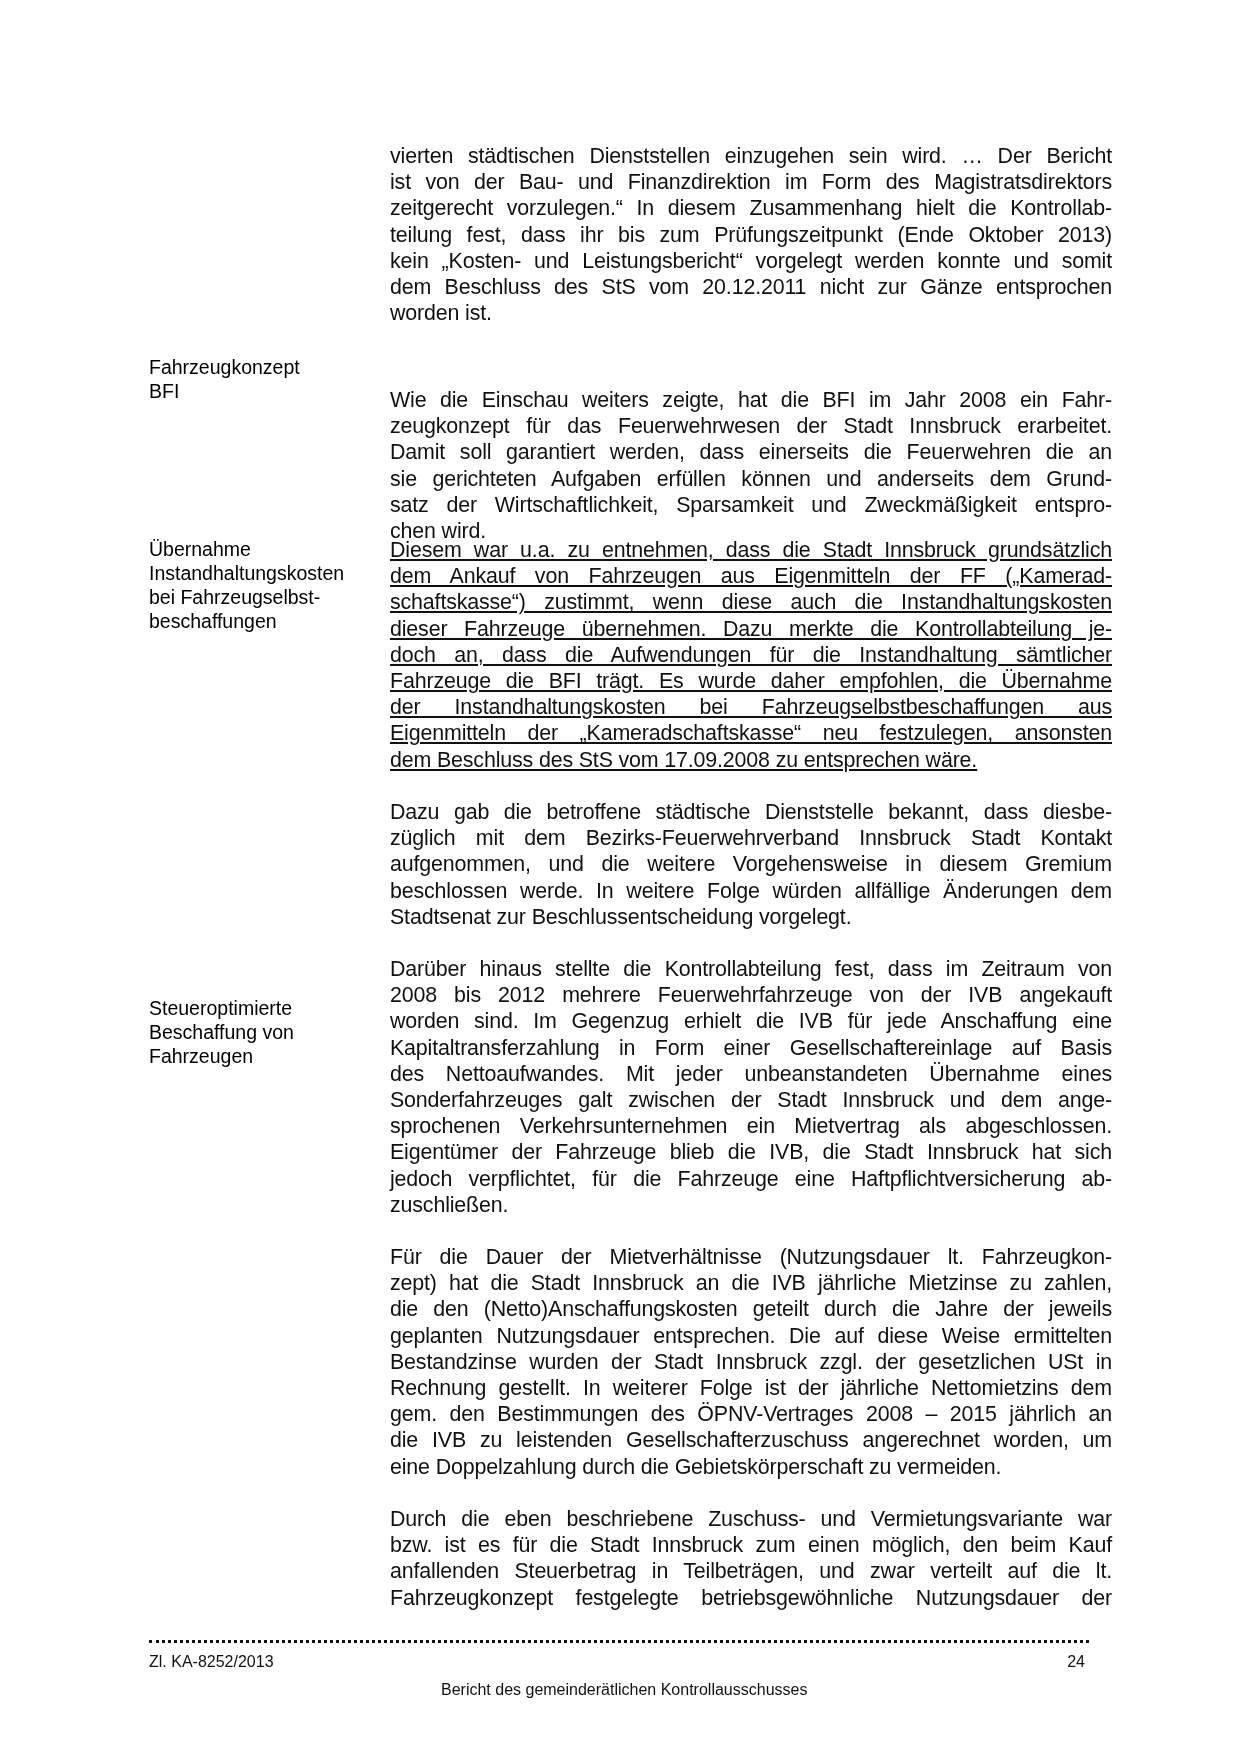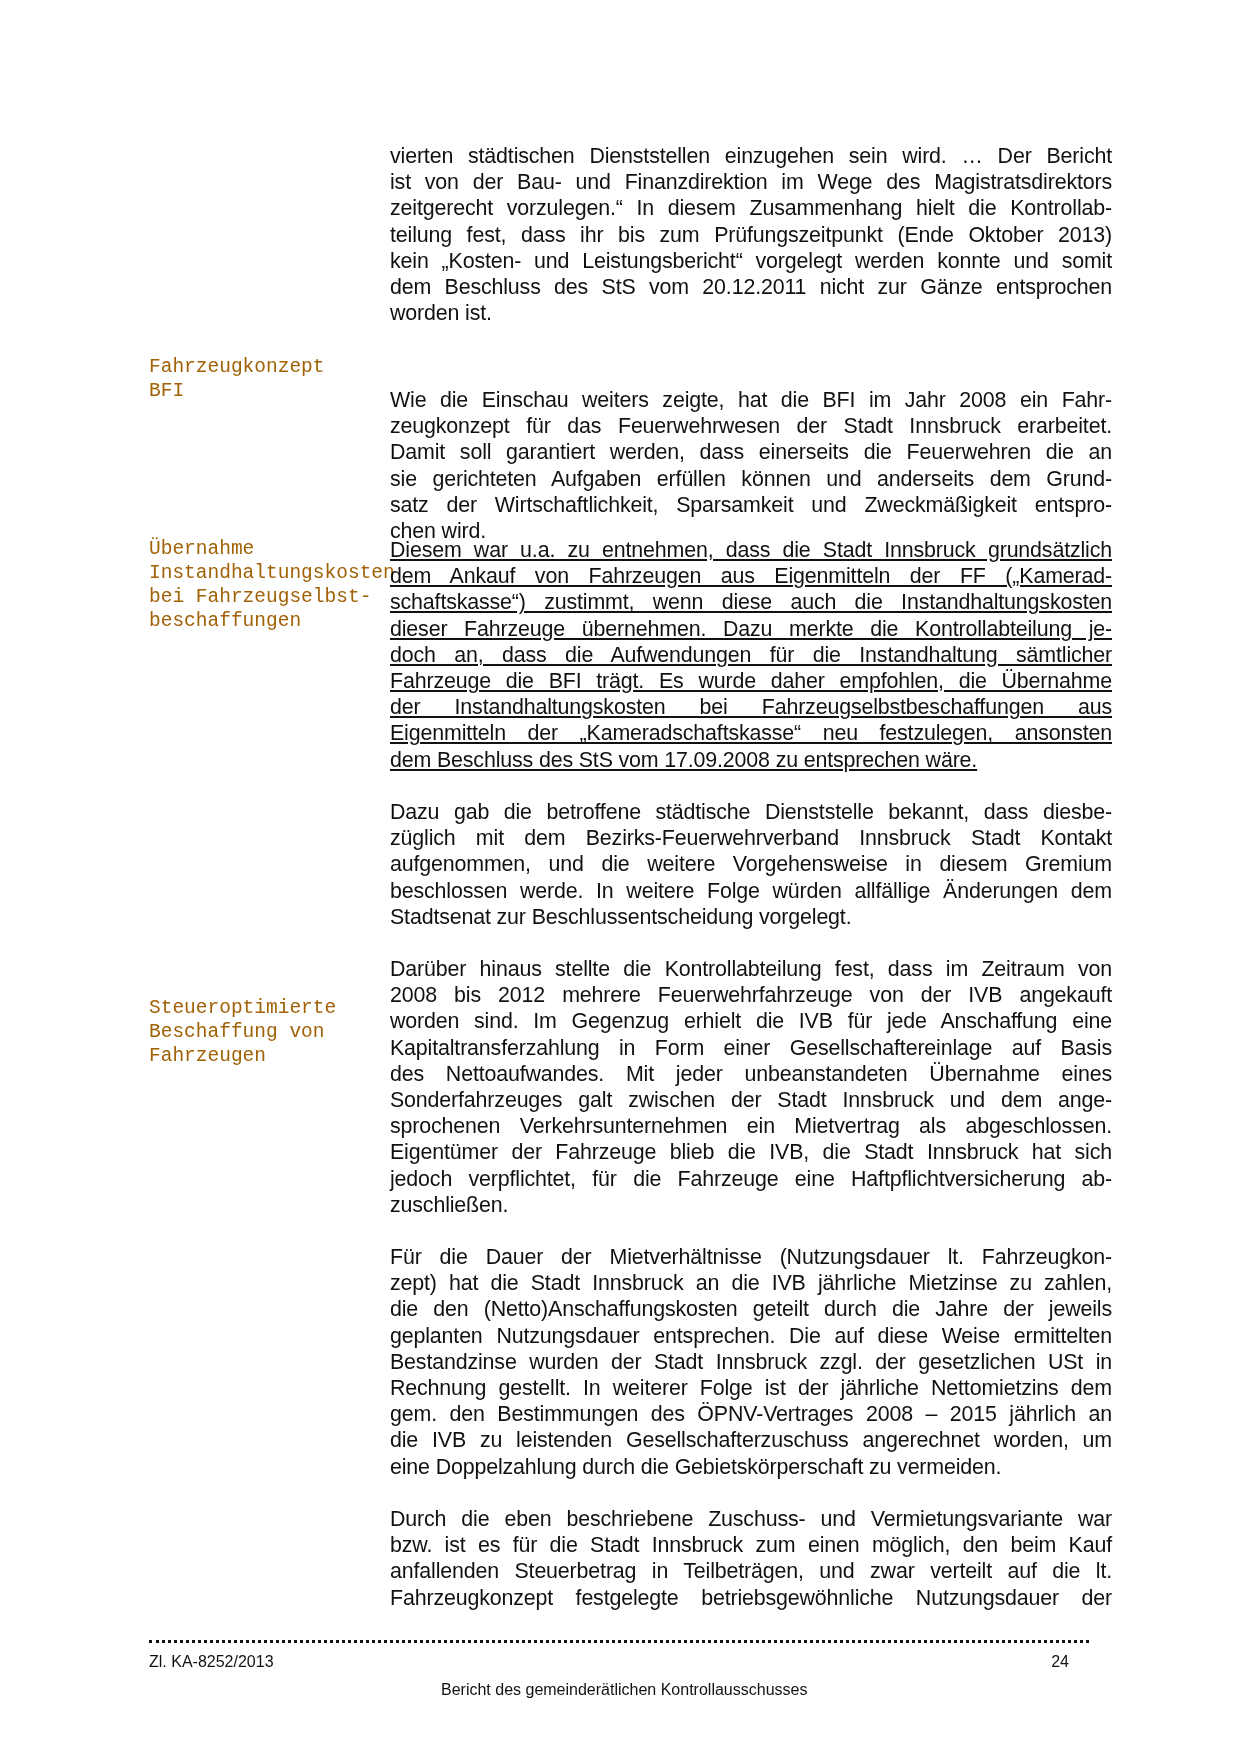--- a/index.html
+++ b/index.html
@@ -21,22 +21,21 @@
       width: 1241px;
       height: 1754px;
       padding-left: 36px;
     }
     .margin-note {
       position: absolute;
       left: 149px;
       width: 230px;
       font-size: 19.5px;
       line-height: 24px;
-      color: #a16207;
-      font-family: Liberation Mono, monospace;
+      color: #000000;
     }
     .margin-note span {
       display: block;
       white-space: nowrap;
     }
     .para {
       position: absolute;
       left: 390px;
       width: 722px;
       font-size: 21.4px;
@@ -66,30 +65,30 @@
       top: 1650px;
       left: 149px;
       width: 940px;
       height: 24px;
       font-size: 16px;
       line-height: 24px;
       color: #111111;
     }
     .footer .ref { position: absolute; left: 0; }
     .footer .title { position: absolute; left: 292px; margin-top: 28px; }
-    .footer .pageno { position: absolute; right: 20px; }
+    .footer .pageno { position: absolute; right: 4px; }
   </style>
 </head>
 <body>
 
 <div class="page">
 
   <div class="para" style="top:143px;">
     <span class="line">vierten städtischen Dienststellen einzugehen sein wird. … Der Bericht</span>
-    <span class="line">ist von der Bau- und Finanzdirektion im Wege des Magistratsdirektors</span>
+    <span class="line">ist von der Bau- und Finanzdirektion im Form des Magistratsdirektors</span>
     <span class="line">zeitgerecht vorzulegen.“ In diesem Zusammenhang hielt die Kontrollab-</span>
     <span class="line">teilung fest, dass ihr bis zum Prüfungszeitpunkt (Ende Oktober 2013)</span>
     <span class="line">kein „Kosten- und Leistungsbericht“ vorgelegt werden konnte und somit</span>
     <span class="line">dem Beschluss des StS vom 20.12.2011 nicht zur Gänze entsprochen</span>
     <span class="line last">worden ist.</span>
   </div>
 
   <div class="margin-note" style="top:355px;">
     <span>Fahrzeugkonzept</span>
     <span>BFI</span>

